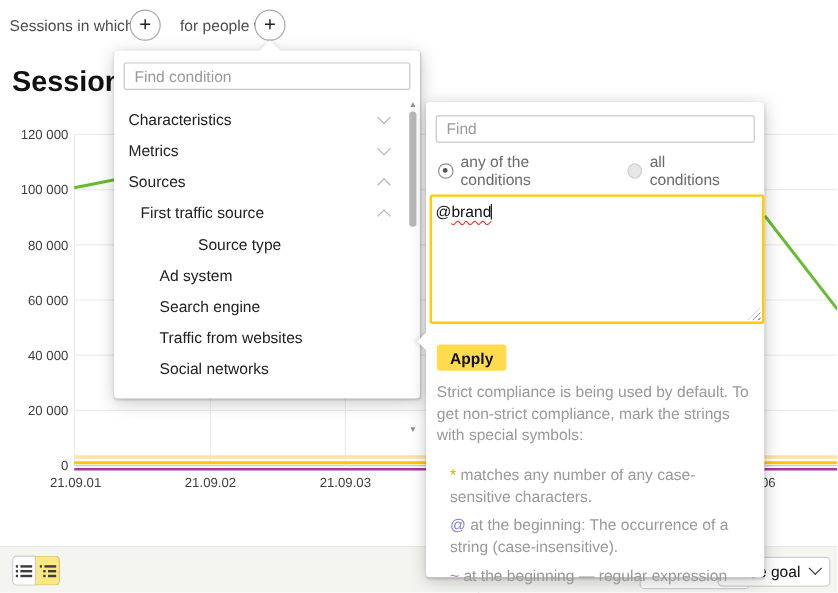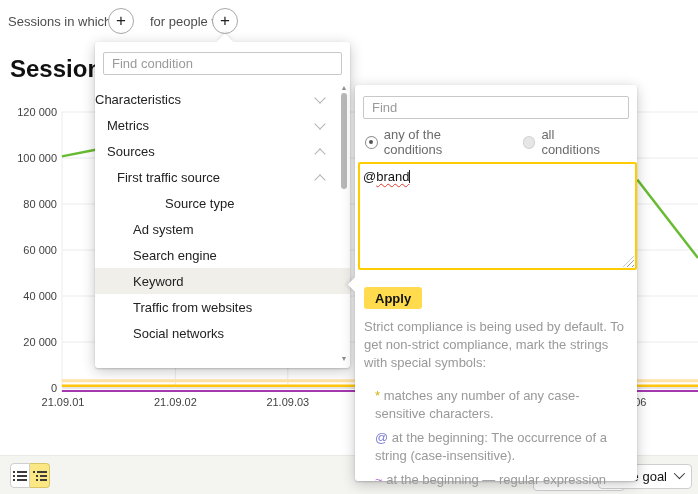--- a/index.html
+++ b/index.html
@@ -28,21 +28,21 @@
   .vt-btn.first{border-radius:4px 0 0 4px;}
   .vt-btn.second{border-radius:0 4px 4px 0;border-left:none;}
   .vt-btn.selected{background:#fbe885;border-color:#d9c765;}
   #dimensions-btn{left:62px;top:7px;width:79px;height:25px;}
   #hidden-btn{left:533px;top:17px;width:92px;height:18px;border-radius:4px;}
   #goal-btn{left:598px;top:8px;width:94px;height:25px;justify-content:flex-end;padding-right:9px;}
   .chev-small{width:7px;height:7px;border-right:1.5px solid #333;border-bottom:1.5px solid #333;
     transform:rotate(45deg) translateY(-2px);margin-left:7px;margin-top:-3px;}
 
   
-  #condition-panel{position:absolute;left:95px;top:42px;width:255px;height:326px;background:#fff;z-index:4;
+  #condition-panel{position:absolute;left:95px;top:42px;width:255px;height:290px;background:#fff;z-index:4;
     border-radius:3px;box-shadow:0 1px 2px rgba(0,0,0,.18),0 3px 14px rgba(0,0,0,.22);}
   #condition-panel .pointer{position:absolute;left:124px;top:-6px;width:12px;height:12px;background:#fff;
     transform:rotate(45deg);box-shadow:-2px -2px 3px rgba(0,0,0,.06);}
   .find-input{box-sizing:border-box;border:1px solid #c8c8c8;border-radius:2px;font-size:13px;color:#222;
     padding:0 8px;background:#fff;font-family:inherit;}
   .find-input::placeholder{color:#9a9a9a;}
   #condition-search{position:absolute;left:8px;top:10px;width:239px;height:23px;}
   #condition-list{position:absolute;left:0;top:44px;width:255px;}
   .cond-row{position:relative;height:26px;display:flex;align-items:center;font-size:13px;color:#222;cursor:pointer;}
   .cond-row.selected{background:#f0efea;}
@@ -163,21 +163,21 @@
       <span>se goal</span>
       <span class="chev-small"></span>
     </div>
   </div>
 
   <div id="condition-panel">
     <div class="pointer"></div>
     <input class="find-input" id="condition-search" type="text" placeholder="Find condition" style="">
     <div id="condition-list">
         <div class="cond-row">
-          <span style="">Characteristics</span>
+          <span style="padding-left: 12px;">Characteristics</span>
           <span class="chev down"></span>
         </div>
         <div class="cond-row">
           <span style="padding-left: 12px;">Metrics</span>
           <span class="chev down"></span>
         </div>
         <div class="cond-row">
           <span style="padding-left: 12px;">Sources</span>
           <span class="chev up"></span>
         </div>
@@ -186,23 +186,20 @@
           <span class="chev up"></span>
         </div>
         <div class="cond-row">
           <span style="padding-left: 38px; margin-left: 32px;">Source type</span>
         </div>
         <div class="cond-row">
           <span style="padding-left: 38px;">Ad system</span>
         </div>
         <div class="cond-row">
           <span style="padding-left: 38px; text-align: right;">Search engine</span>
-        </div>
-        <div class="cond-row selected">
-          <span style="padding-left: 38px;">Keyword</span>
         </div>
         <div class="cond-row">
           <span style="padding-left: 38px;">Traffic from websites</span>
         </div>
         <div class="cond-row">
           <span style="padding-left: 38px;">Social networks</span>
         </div>
       </div>
     <div id="panel-scrollbar">
       <div class="arrow" style="top:0;">▲</div>

